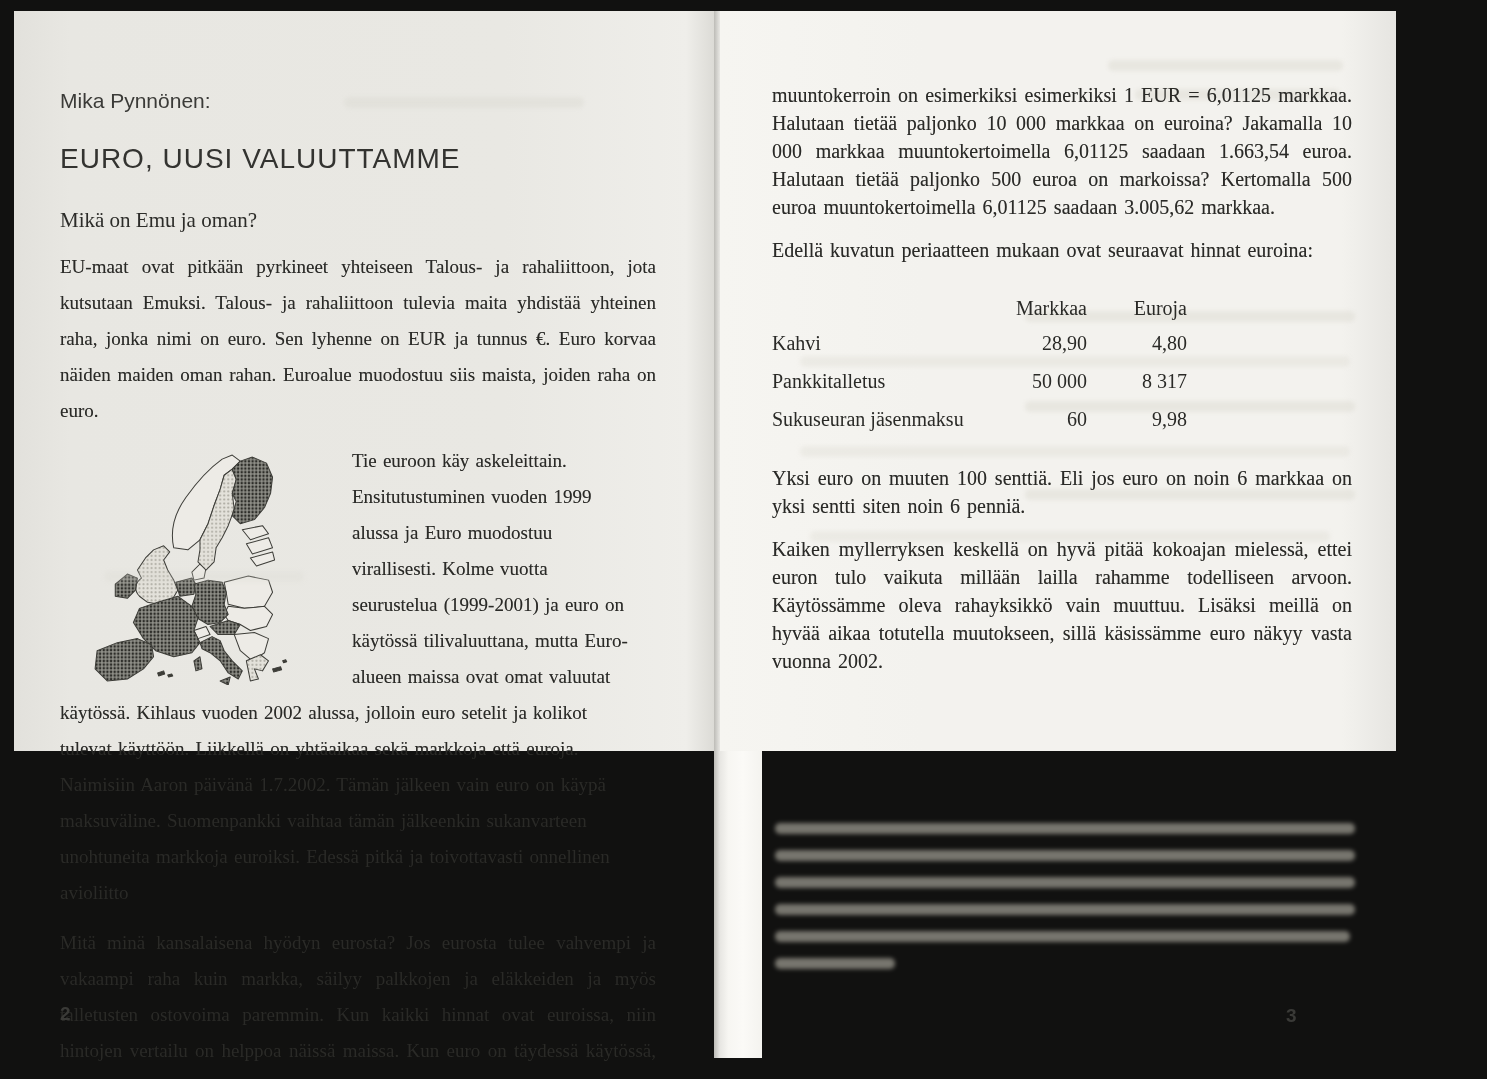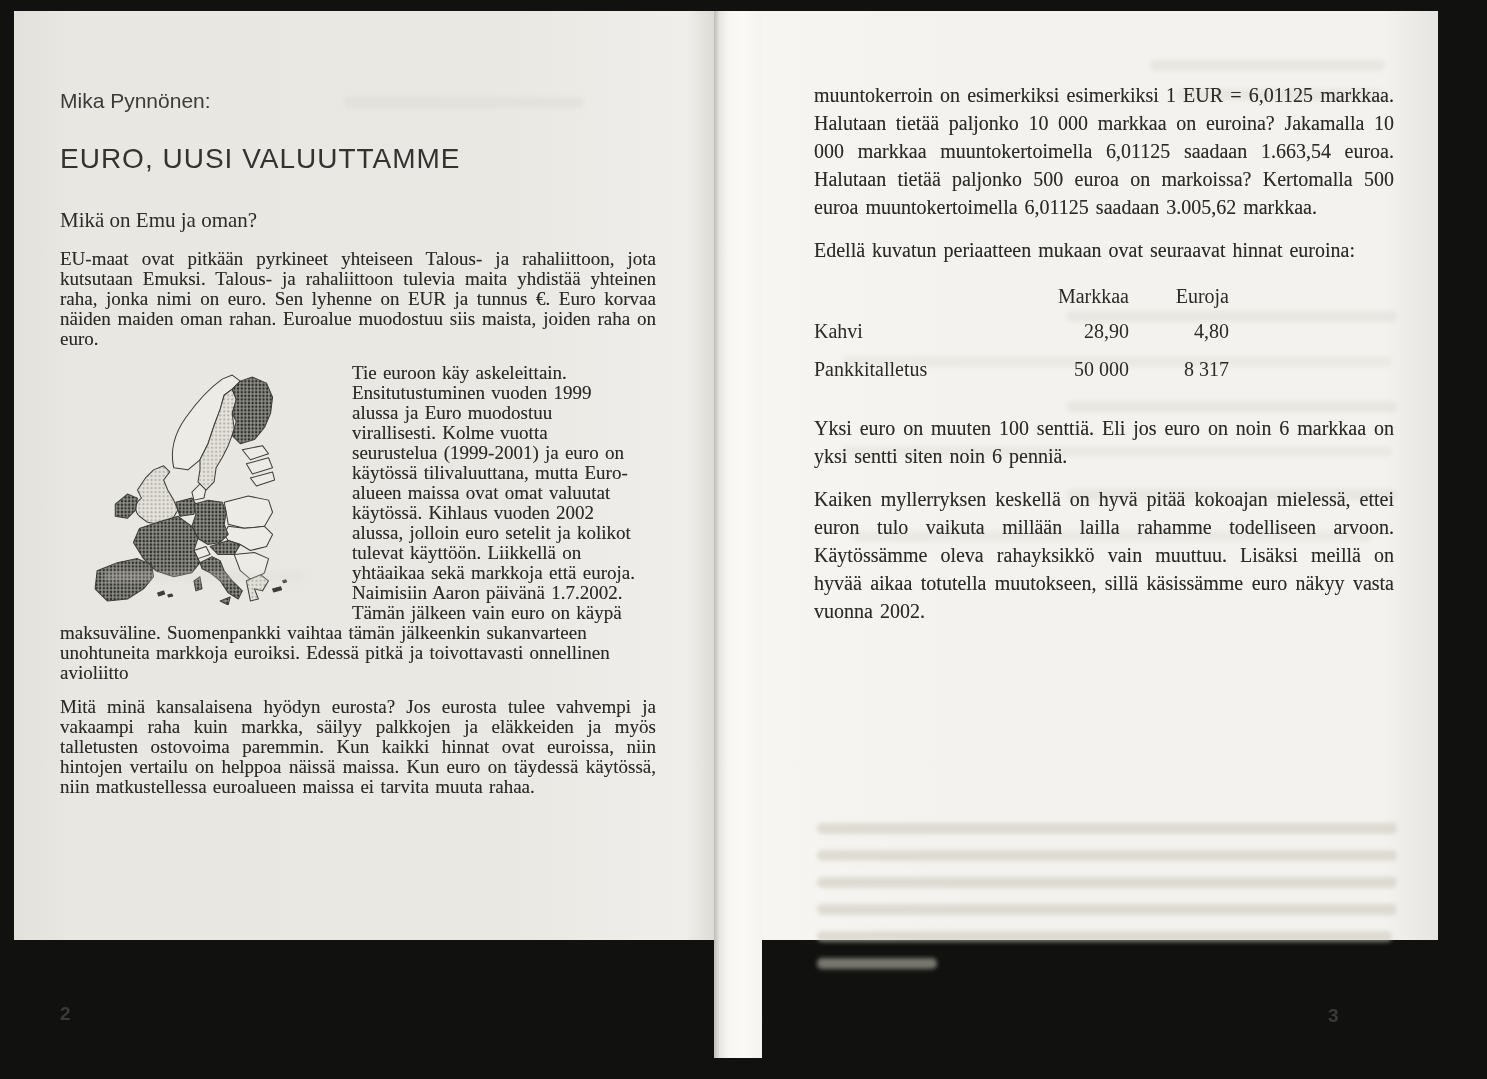--- a/index.html
+++ b/index.html
@@ -3,65 +3,65 @@
 <meta charset="utf-8">
 <style>
   html,body{margin:0;padding:0;}
   body{
     width:1487px;height:1079px;position:relative;overflow:hidden;
     background:#111110;
     font-family:"Liberation Serif", serif;
   }
   .spread{position:absolute;inset:0;}
   
-  .page{position:absolute;top:11px;height:929px;color:#2a2a27;}
+  .page{position:absolute;top:11px;height:740px;color:#2a2a27;}
   .page-left{
     left:14px;width:700px;
     background:linear-gradient(90deg,#e2e1dc 0%,#e8e7e2 8%,#e9e8e3 70%,#efeeea 96%,#dcdbd6 100%);
     padding:0;box-sizing:border-box;
   }
   .gutter{
     position:absolute;left:714px;top:11px;width:48px;height:1047px;
     background:linear-gradient(90deg,#bdbcb7 0,#e7e6e2 12%,#f7f6f2 30%,#fbfaf7 60%,#f4f3ef 100%);
   }
   .page-right{
-    left:762px;width:676px;
+    left:720px;width:676px;
     background:linear-gradient(90deg,#f6f5f1 0,#f3f2ee 30%,#f3f2ee 92%,#e6e5e1 100%);
   }
   .inner-left{padding:78px 58px 0 46px;}
   .inner-right{padding:70px 44px 0 52px;position:relative;}
 
   
   .author{
     font-family:"Liberation Sans",sans-serif;font-size:21px;color:#3b3b38;
     margin:0 0 30px 0;
   }
   .title{
     font-family:"Liberation Sans",sans-serif;font-size:28px;font-weight:500;
     letter-spacing:1px;color:#333330;margin:0 0 33px 0;
   }
   .subtitle{font-size:21px;margin:0 0 16px 0;color:#2c2c29;}
   .para{
-    font-size:19px;line-height:20px;text-align:justify;
+    font-size:19px;line-height:36px;text-align:justify;
     margin:0 0 14px 0;text-shadow:0 0 .5px rgba(20,20,20,.35);
     word-spacing:1.5px;
   }
   .page-right .para{font-size:20px;line-height:28px;word-spacing:2px;margin:0 0 15px 0;}
   .map-wrap{margin:0 18px 14px 0;}
   .map-wrap svg{float:left;margin:2px 16px 4px 12px;}
   .map-wrap::after{content:"";display:block;clear:both;}
   .pagenum{
     position:absolute;font-family:"Liberation Sans",sans-serif;
     font-size:19px;font-weight:600;color:#3a3a37;
   }
   .pagenum-left{left:46px;top:992px;}
   .pagenum-right{left:566px;top:994px;}
 
   
-  .price-table{margin:16px 0 26px 0;width:470px;}
+  .price-table{margin:28px 0 26px 0;width:470px;}
   .thead{display:grid;grid-template-columns:215px 100px 100px;height:32px;align-items:center;}
   .thead .h{font-size:20px;text-align:right;}
   .trow{display:grid;grid-template-columns:215px 100px 100px;height:38px;align-items:center;}
   .tcell{font-size:20px;}
   .tcell.c0{text-align:left;}
   .tcell.c1,.tcell.c2{text-align:right;}
 
   
   .ghost,.ghostd{position:absolute;height:11px;border-radius:5px;filter:blur(2px);}
   .ghost{background:#d9d7cd;opacity:.42;}
@@ -182,20 +182,25 @@
             <div class="trow">
               <div class="tcell c0">Kahvi</div>
               <div class="tcell c1">28,90</div>
               <div class="tcell c2">4,80</div>
             </div>
             <div class="trow">
               <div class="tcell c0">Pankkitalletus</div>
               <div class="tcell c1">50 000</div>
               <div class="tcell c2">8 317</div>
             </div>
+            <div class="trow">
+              <div class="tcell c0">Sukuseuran jäsenmaksu</div>
+              <div class="tcell c1">60</div>
+              <div class="tcell c2">9,98</div>
+            </div>
           </div>
       </div>
 
       <p class="para">Yksi euro on muuten 100 senttiä.  Eli jos euro on noin 6 markkaa on yksi sentti  siten noin 6 penniä.</p>
       <p class="para">Kaiken myllerryksen keskellä on hyvä pitää kokoajan mielessä, ettei euron tulo vaikuta millään lailla rahamme todelliseen arvoon. Käytössämme oleva rahayksikkö vain muuttuu. Lisäksi meillä on hyvää aikaa totutella muutokseen, sillä käsissämme euro näkyy vasta vuonna 2002.</p>
     </div>
     <div class="pagenum pagenum-right">3</div>
   </div>
 
 </div>

